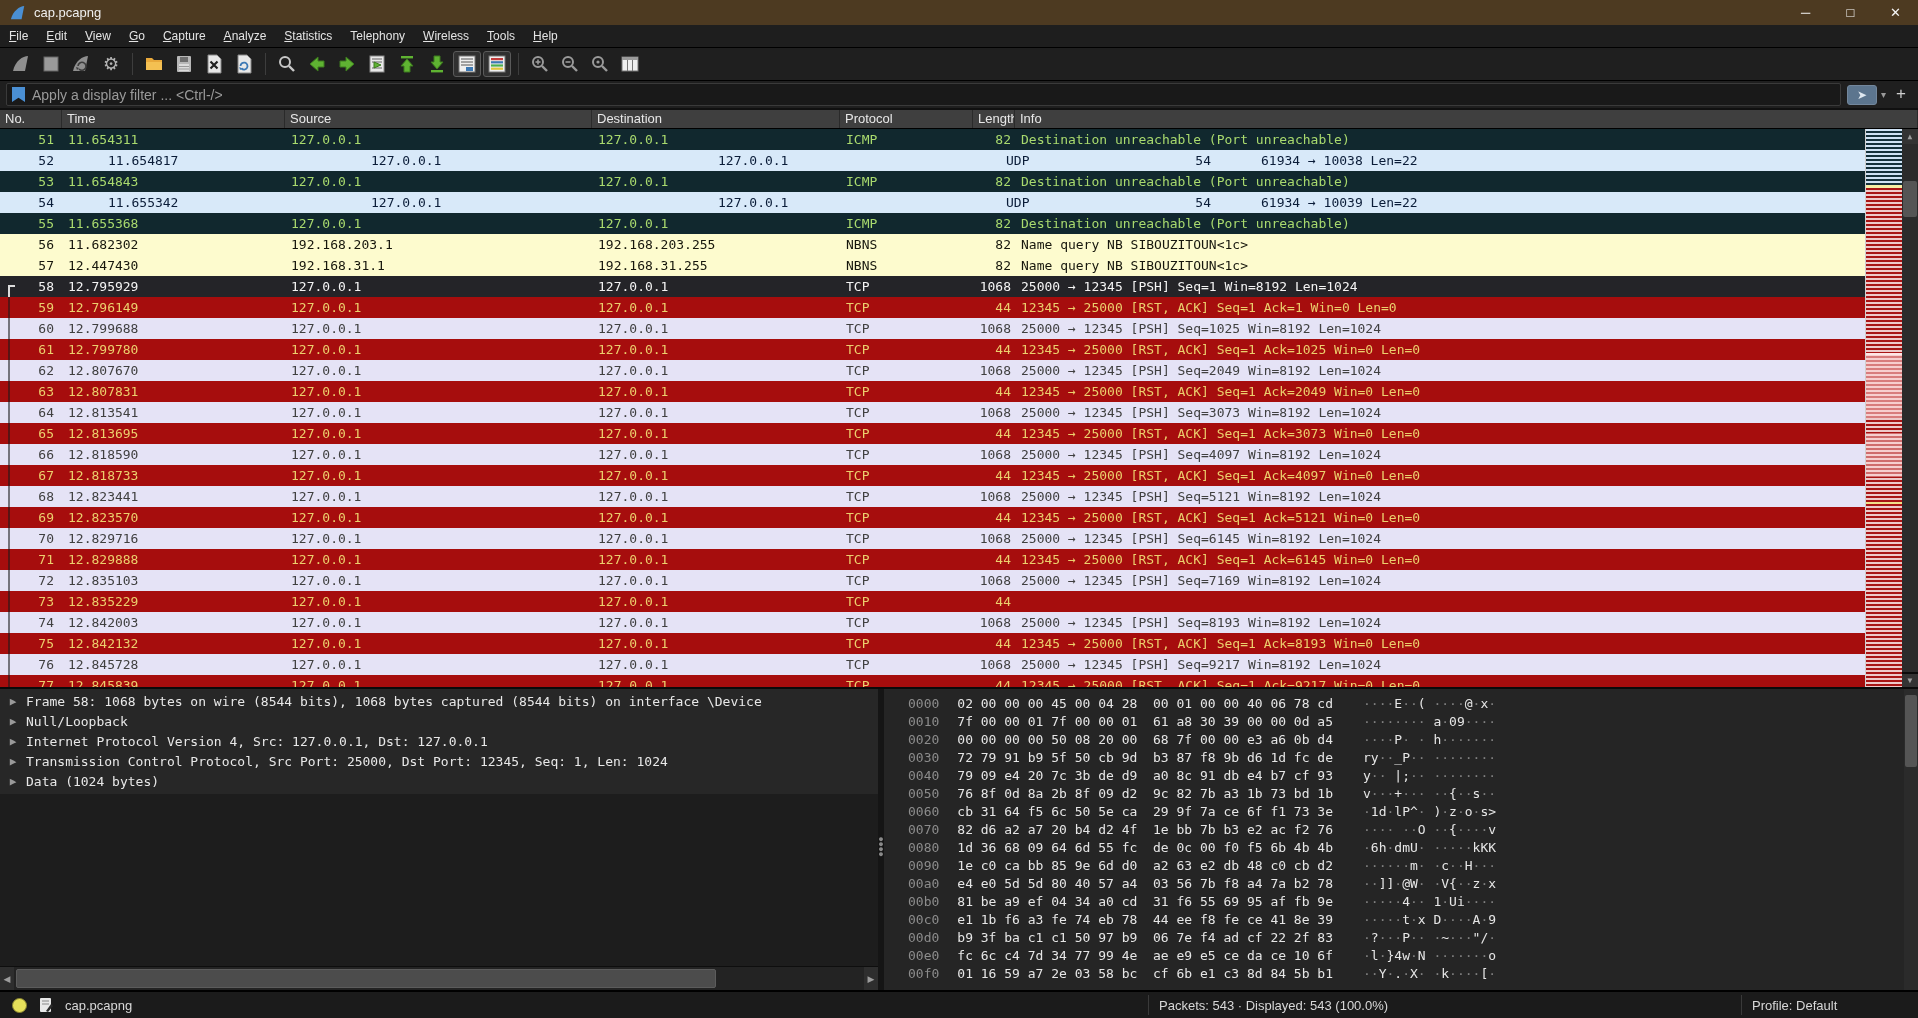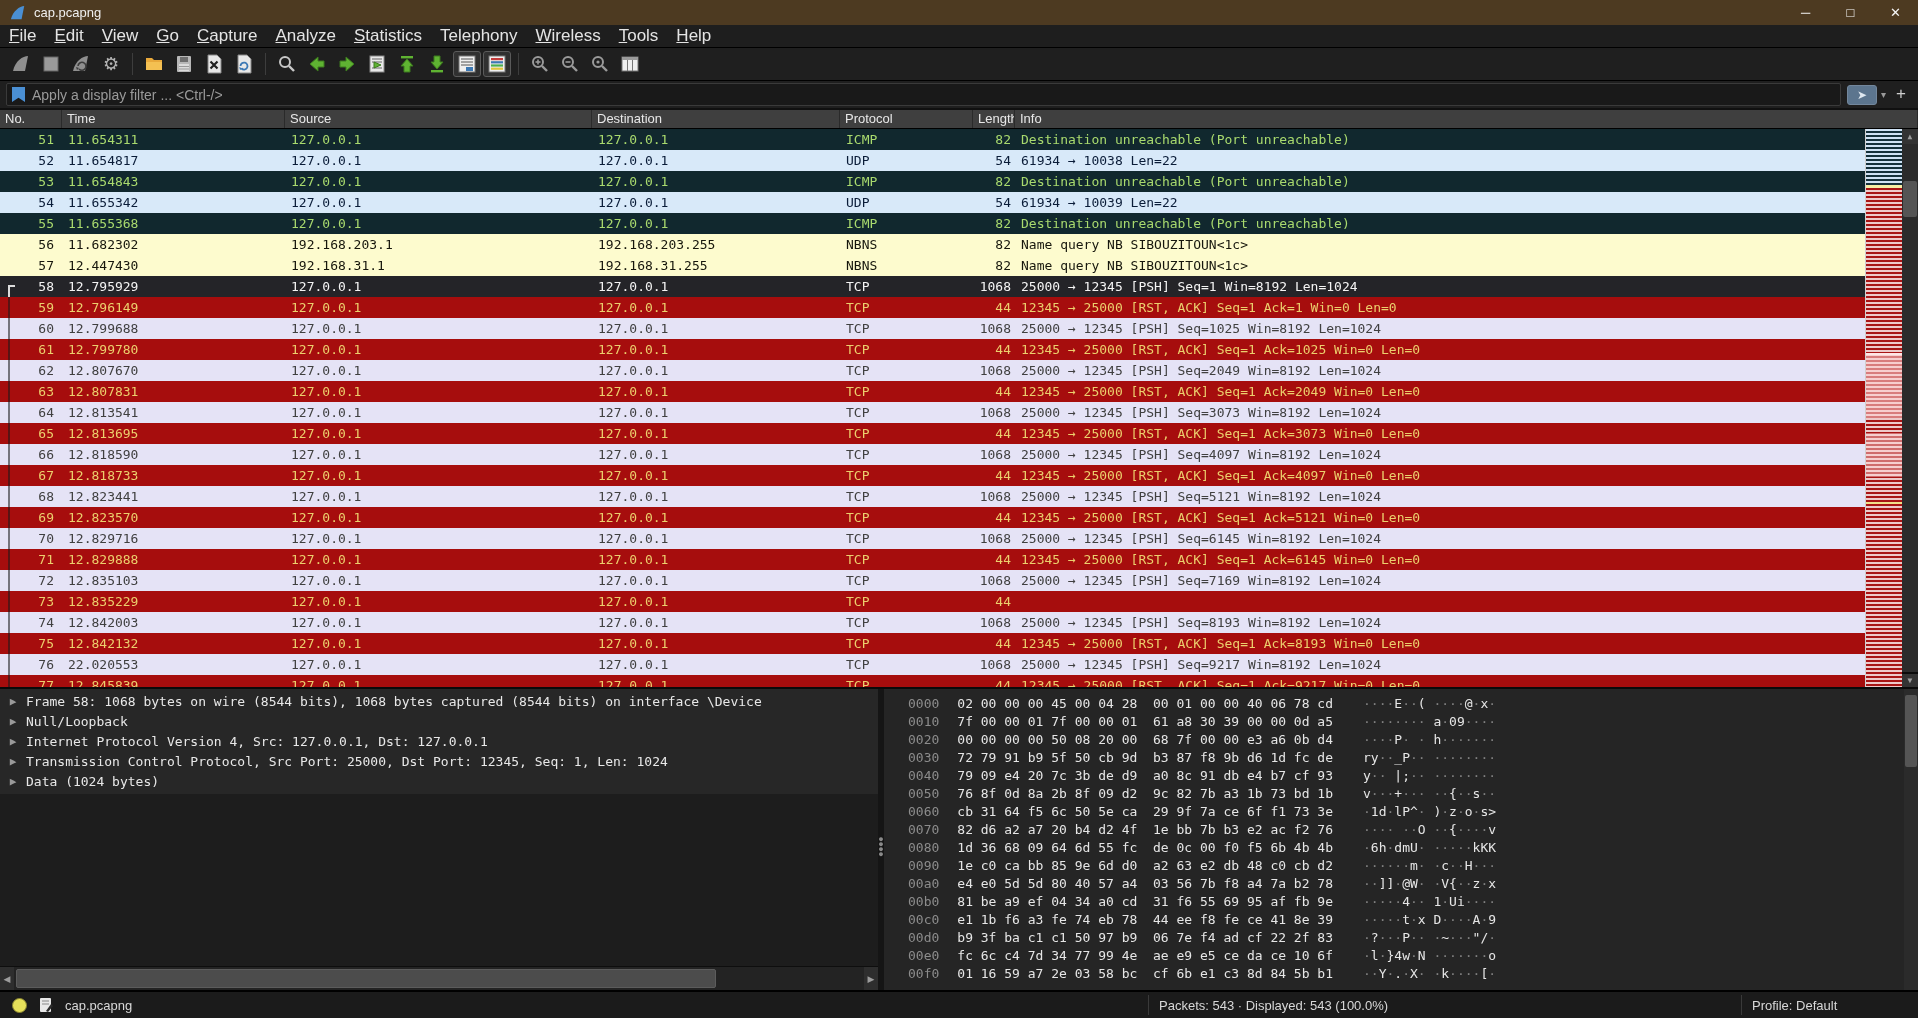--- a/index.html
+++ b/index.html
@@ -10,21 +10,21 @@
   
   .titlebar { height:25px; background:#4d3a21; display:flex; align-items:center; color:#f0f0f0;
               font-size:13px; flex:0 0 auto; }
   .titlebar .fin { width:18px; height:16px; margin:0 7px 0 9px; }
   .win-controls { margin-left:auto; display:flex; height:100%; }
   .win-btn { width:45px; height:100%; display:flex; align-items:center; justify-content:center;
              color:#f5f5f5; font-size:13px; }
 
   
   .menubar { height:23px; background:#1e1e1e; display:flex; align-items:center; color:#e4e4e4;
-             font-size:17px; flex:0 0 auto; border-bottom:1px solid #000; }
+             font-size:12px; flex:0 0 auto; border-bottom:1px solid #000; }
   .menu-item { padding:3px 9px; }
   .menu-item .u { text-decoration:underline; }
 
   
   .toolbar { height:33px; background:#1f1f1f; display:flex; align-items:center; padding-left:6px;
              border-bottom:1px solid #000; flex:0 0 auto; }
   .tbtn { width:28px; height:26px; display:flex; align-items:center; justify-content:center;
           margin:0 1px; border:1px solid transparent; border-radius:3px; }
   .tbtn.pressed { background:#303030; border-color:#5a5a5a; }
   .tsep { width:1px; height:22px; background:#3d3d3d; margin:0 6px; }
@@ -57,21 +57,21 @@
   .prow { display:flex; height:21px; line-height:21px; font-size:13px; white-space:nowrap;
           position:relative; }
   .c-no    { width:62px;  text-align:right; padding-right:8px; flex:0 0 auto; }
   .c-time  { width:223px; padding-left:6px; flex:0 0 auto; }
   .c-src   { width:307px; padding-left:6px; flex:0 0 auto; }
   .c-dst   { width:248px; padding-left:6px; flex:0 0 auto; }
   .c-proto { width:133px; padding-left:6px; flex:0 0 auto; }
   .c-len   { width:42px;  text-align:right; padding-right:4px; flex:0 0 auto; }
   .c-info  { flex:1; padding-left:6px; overflow:hidden; }
   .prow.icmp { background:#11282e; color:#a9da6e; }
-  .prow.udp  { background:#d8e9f9; color:#0a1c38; }
+  .prow.udp  { background:#d8e9f9; color:#0a1c38;gap:40px; }
   .prow.nbns { background:#fdfbce; color:#16160c; }
   .prow.sel  { background:#242428; color:#f4f4f4; }
   .prow.rst  { background:#a60d0d; color:#eccf6d; }
   .prow.psh  { background:#e5e3f6; color:#404040; }
   .prow.rel::before { content:""; position:absolute; left:8px; top:0; bottom:0; width:2px;
                       background:rgba(25,25,25,0.55); }
   .prow.sel.rel::before { background:#dcdcdc; top:9px; }
   .prow.sel.rel::after  { content:""; position:absolute; left:8px; top:9px; width:7px; height:2px;
                           background:#dcdcdc; }
 
@@ -542,21 +542,21 @@
           <span class="c-no">75</span>
           <span class="c-time">12.842132</span>
           <span class="c-src">127.0.0.1</span>
           <span class="c-dst">127.0.0.1</span>
           <span class="c-proto">TCP</span>
           <span class="c-len">44</span>
           <span class="c-info">12345 → 25000 [RST, ACK] Seq=1 Ack=8193 Win=0 Len=0</span>
         </div>
         <div class="prow psh rel">
           <span class="c-no">76</span>
-          <span class="c-time">22.020553</span>
+          <span class="c-time">12.845728</span>
           <span class="c-src">127.0.0.1</span>
           <span class="c-dst">127.0.0.1</span>
           <span class="c-proto">TCP</span>
           <span class="c-len">1068</span>
           <span class="c-info">25000 → 12345 [PSH] Seq=9217 Win=8192 Len=1024</span>
         </div>
         <div class="prow rst rel">
           <span class="c-no">77</span>
           <span class="c-time">12.845839</span>
           <span class="c-src">127.0.0.1</span>

